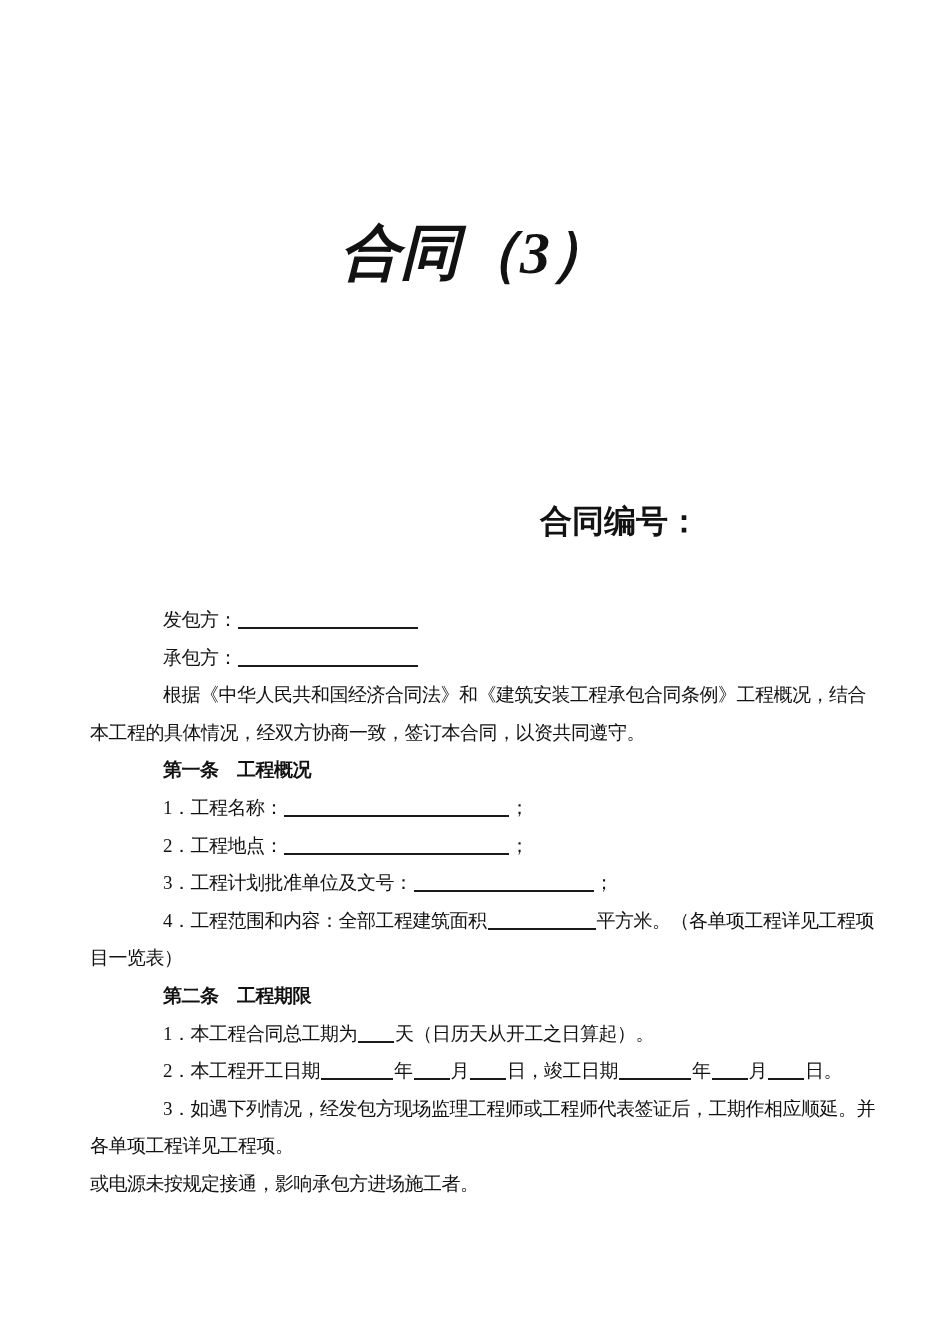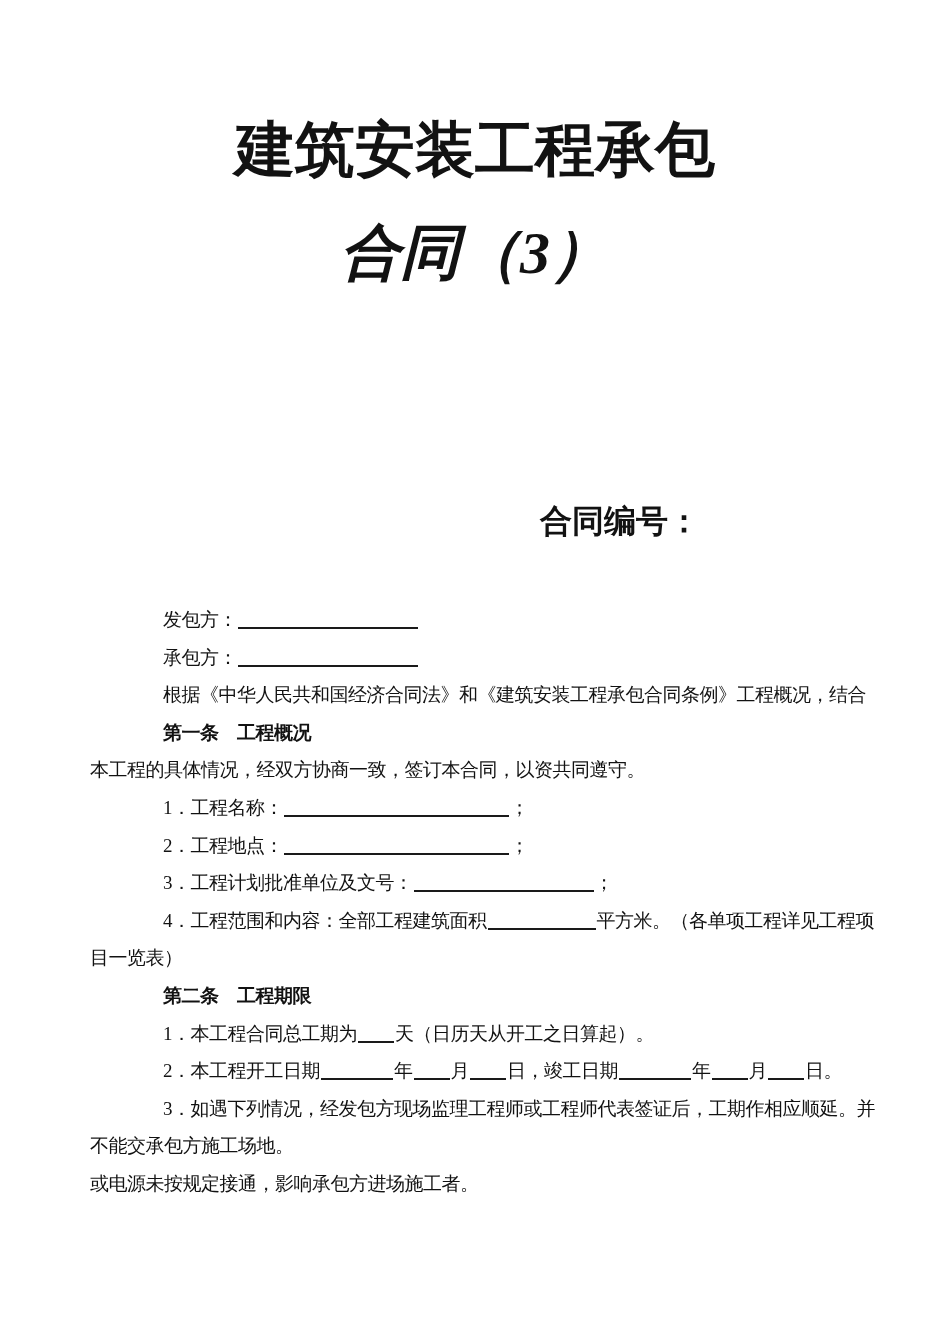--- a/index.html
+++ b/index.html
@@ -56,34 +56,33 @@
     height: 14px;
     border-bottom: 2px solid #1a1a1a;
     vertical-align: -3px;
     margin: 0 1px;
   }
 </style>
 </head>
 <body>
 
 <div class="page">
-  <div class="doc-title title-line-1">建筑安装工程承包</div>
   <div class="doc-title title-line-2">合同（3）</div>
   <div class="contract-no">合同编号：</div>
   <div class="doc-body">
       <div class="tline ind">发包方：<span class="blank" style="width: 180px;"></span></div>
       <div class="tline ind">承包方：<span class="blank" style="width: 180px;"></span></div>
       <div class="tline ind">根据《中华人民共和国经济合同法》和《建筑安装工程承包合同条例》工程概况，结合</div>
+      <div class="tline flush">本工程的具体情况，经双方协商一致，签订本合同，以资共同遵守。</div>
       <div class="tline ind bold">第一条　工程概况</div>
-      <div class="tline flush">本工程的具体情况，经双方协商一致，签订本合同，以资共同遵守。</div>
       <div class="tline ind">1．工程名称：<span class="blank" style="width: 225px;"></span>；</div>
       <div class="tline ind">2．工程地点：<span class="blank" style="width: 225px;"></span>；</div>
       <div class="tline ind">3．工程计划批准单位及文号：<span class="blank" style="width: 180px;"></span>；</div>
       <div class="tline ind">4．工程范围和内容：全部工程建筑面积<span class="blank" style="width: 108px;"></span>平方米。（各单项工程详见工程项</div>
       <div class="tline flush">目一览表）</div>
       <div class="tline ind bold">第二条　工程期限</div>
       <div class="tline ind">1．本工程合同总工期为<span class="blank" style="width: 36px;"></span>天（日历天从开工之日算起）。</div>
       <div class="tline ind">2．本工程开工日期<span class="blank" style="width: 72px;"></span>年<span class="blank" style="width: 36px;"></span>月<span class="blank" style="width: 36px;"></span>日，竣工日期<span class="blank" style="width: 72px;"></span>年<span class="blank" style="width: 36px;"></span>月<span class="blank" style="width: 36px;"></span>日。</div>
       <div class="tline ind">3．如遇下列情况，经发包方现场监理工程师或工程师代表签证后，工期作相应顺延。并</div>
-      <div class="tline flush">不能交承包方施工场地。</div>
+      <div class="tline flush">各单项工程详见工程项。</div>
       <div class="tline flush">或电源未按规定接通，影响承包方进场施工者。</div>
     </div>
 </div>
 
 </body></html>

